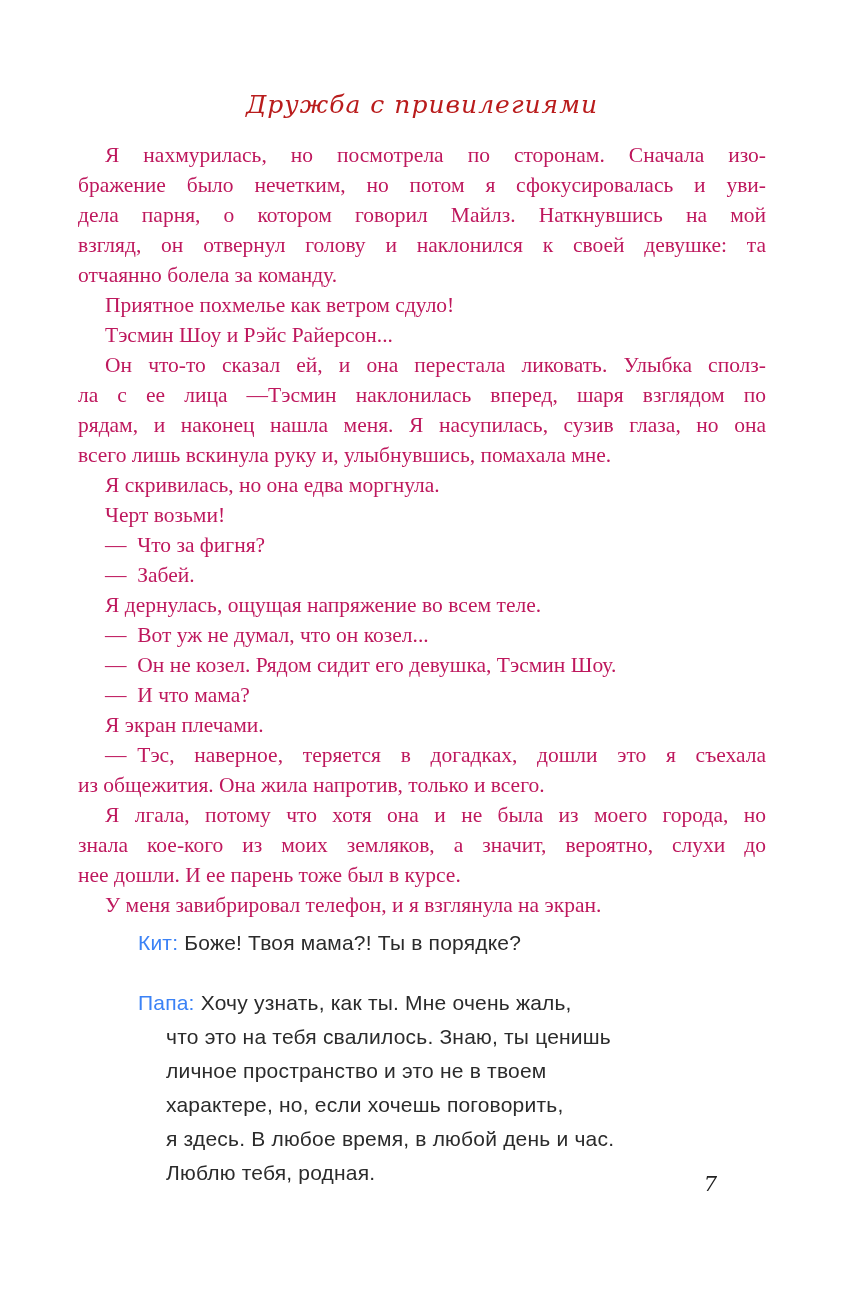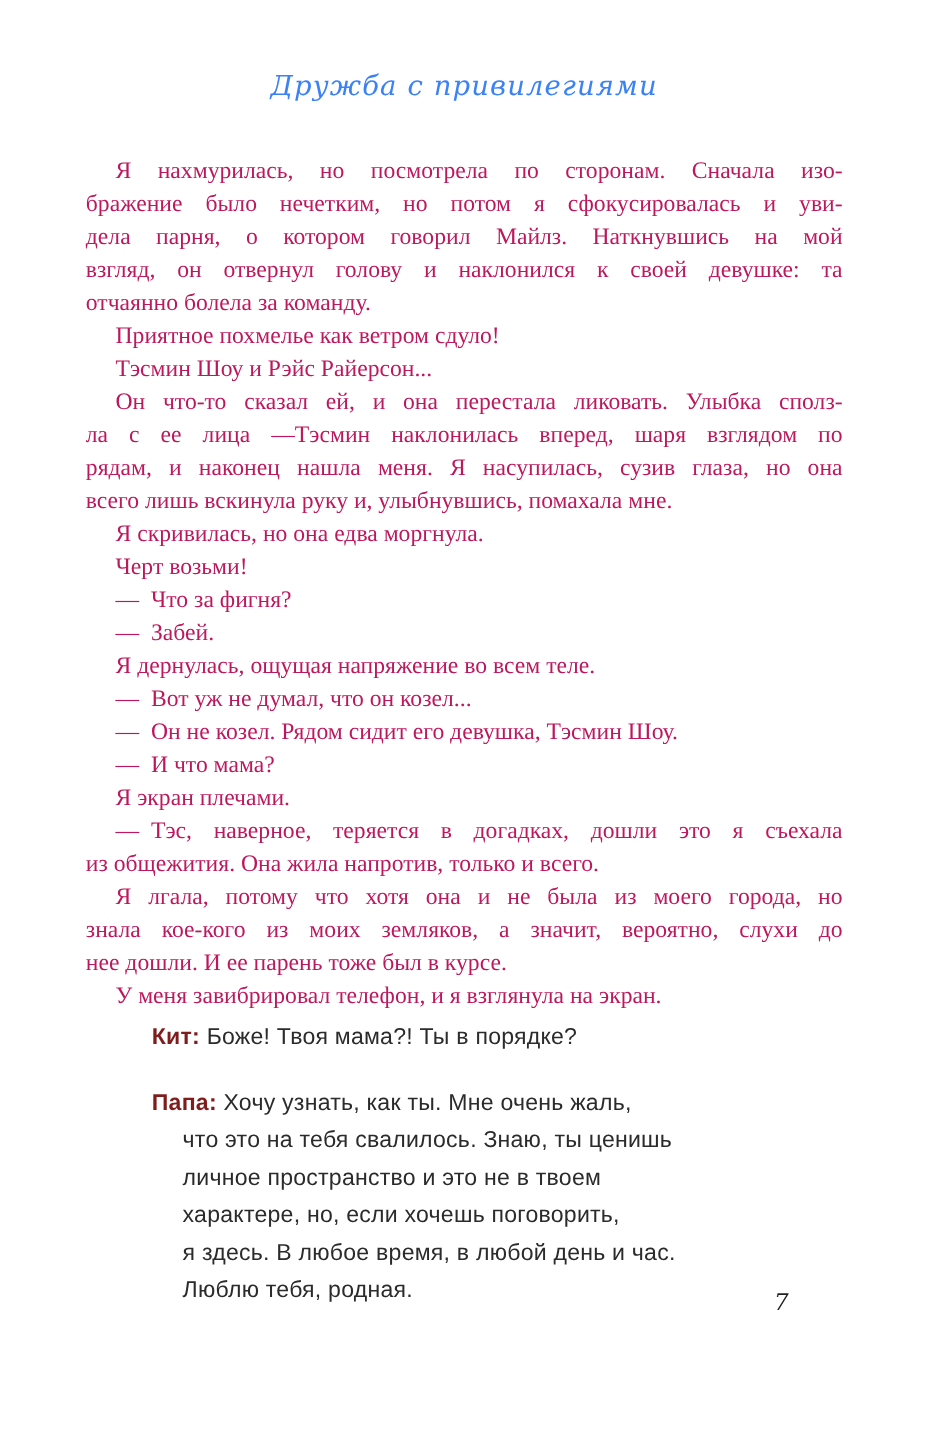--- a/index.html
+++ b/index.html
@@ -11,29 +11,29 @@
     position: relative;
     width: 844px;
     height: 1311px;
     background: #ffffff;
     overflow: hidden;
     font-family: "Liberation Serif", serif;
     color: #161616;
   }
   .running-head {
     position: absolute;
-    top: 63px;
+    top: 90px;
     left: 78px;
     width: 688px;
     text-align: center;
     font-family: "DejaVu Serif", serif;
     font-style: italic;
     font-size: 25px;
     letter-spacing: 1px;
-    color: #3b82f6;
+    color: #b91c1c;
   }
   .body-text {
     position: absolute;
     top: 140px;
     left: 78px;
     width: 688px;
     font-size: 21.5px;
     line-height: 30px;
     color: #be185d;
   }
@@ -57,22 +57,22 @@
     font-family: "Liberation Sans", sans-serif;
     font-size: 21px;
     line-height: 34px;
     color: #2b2b2b;
     letter-spacing: 0.2px;
   }
   .message {
     margin-bottom: 26px;
   }
   .message .sender {
-    font-weight: bold;
-    color: #7f1d1d;
+    font-weight: normal;
+    color: #3b82f6;
   }
   .message .mline.cont {
     padding-left: 28px;
   }
   .page-number {
     position: absolute;
     top: 1172px;
     right: 127px;
     font-family: "DejaVu Serif", serif;
     font-style: italic;

